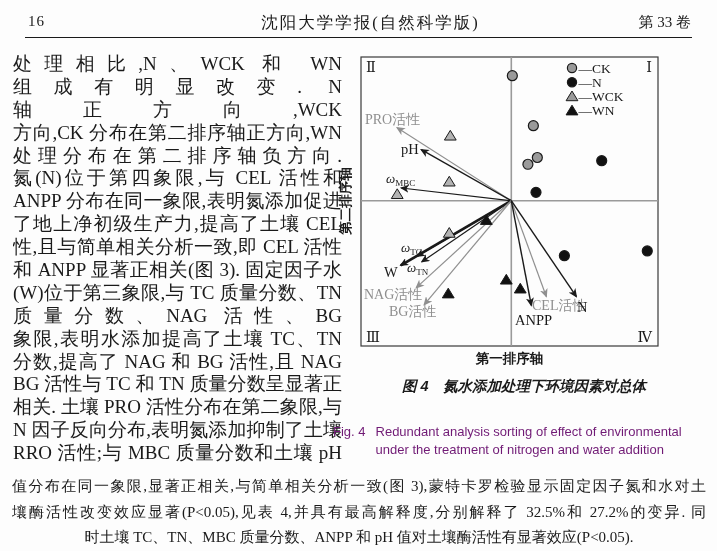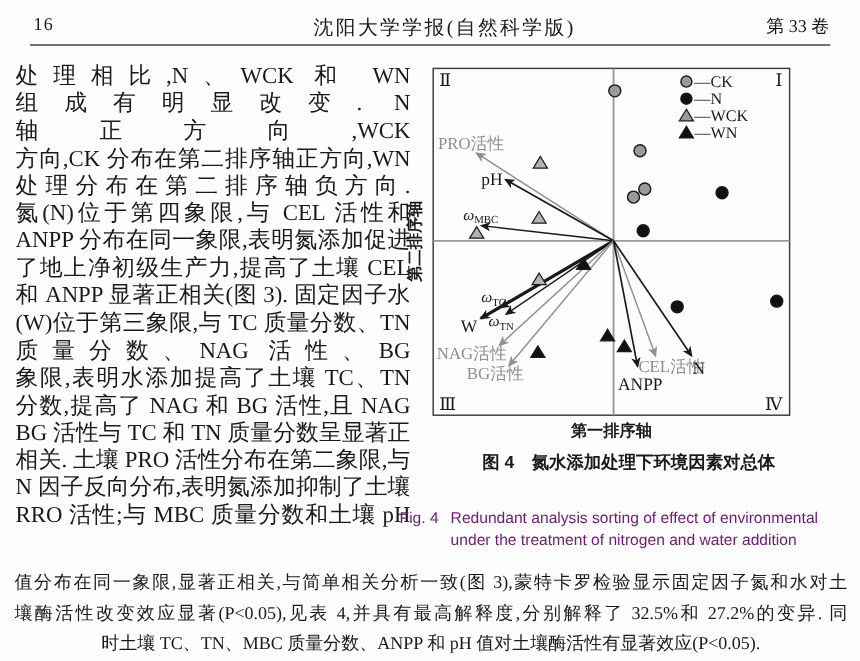--- a/index.html
+++ b/index.html
@@ -17,21 +17,21 @@
   
   #left-column{left:13px;top:53px;width:329px;font-size:19px;line-height:22.9px;}
   .jline{text-align:justify;text-align-last:justify;word-break:keep-all;overflow:hidden;white-space:normal;height:22.9px;}
   
   #bottom-paragraph{left:12px;top:474px;width:694px;font-size:15px;line-height:25.5px;}
   #bottom-paragraph .jline{height:25.5px;}
   #bottom-paragraph .plain{text-align:center;}
   
   #caption-cn{left:344px;top:377px;width:360px;text-align:center;font-weight:bold;
     font-family:"Liberation Sans","DejaVu Sans",sans-serif;font-size:14.5px;line-height:13.5px;}
-  #caption-cn .cap-line{margin-bottom:0;line-height:13.7px;padding:3px 0;}
+  #caption-cn .cap-line{margin-bottom:0;line-height:13.7px;padding:3px 0;font-style:italic;}
   #caption-en{left:333px;top:411px;width:380px;display:flex;gap:10px;
     font-family:"Liberation Sans","DejaVu Sans",sans-serif;font-size:13px;line-height:17.6px;color:#701a75;margin-top:12px;}
   #caption-en .fig-label{white-space:nowrap;}
   
   #figure-slot{left:336px;top:50px;width:381px;height:322px;}
   svg text{font-family:"Liberation Serif","DejaVu Serif",serif;}
 </style>
 </head>
 <body>
 
@@ -42,20 +42,21 @@
 
 <div class="abs" id="left-column">
   <div class="jline">处理相比,N、WCK 和 WN 处理的土壤酶</div>
   <div class="jline">组成有明显改变. N 且与简单相关分析一致</div>
   <div class="jline">轴正方向,WCK 处理分布在第一排序轴负</div>
   <div class="jline">方向,CK 分布在第二排序轴正方向,WN</div>
   <div class="jline">处理分布在第二排序轴负方向. 提高了土壤</div>
   <div class="jline">氮(N)位于第四象限,与 CEL 活性和</div>
   <div class="jline">ANPP 分布在同一象限,表明氮添加促进</div>
   <div class="jline">了地上净初级生产力,提高了土壤 CEL 活</div>
+  <div class="jline">性,且与简单相关分析一致,即 CEL 活性</div>
   <div class="jline">和 ANPP 显著正相关(图 3). 固定因子水</div>
   <div class="jline">(W)位于第三象限,与 TC 质量分数、TN</div>
   <div class="jline">质量分数、NAG 活性、BG 活性分布在同一</div>
   <div class="jline">象限,表明水添加提高了土壤 TC、TN 质量</div>
   <div class="jline">分数,提高了 NAG 和 BG 活性,且 NAG 和</div>
   <div class="jline">BG 活性与 TC 和 TN 质量分数呈显著正</div>
   <div class="jline">相关. 土壤 PRO 活性分布在第二象限,与</div>
   <div class="jline">N 因子反向分布,表明氮添加抑制了土壤</div>
   <div class="jline">RRO 活性;与 MBC 质量分数和土壤 pH</div>
 </div>

